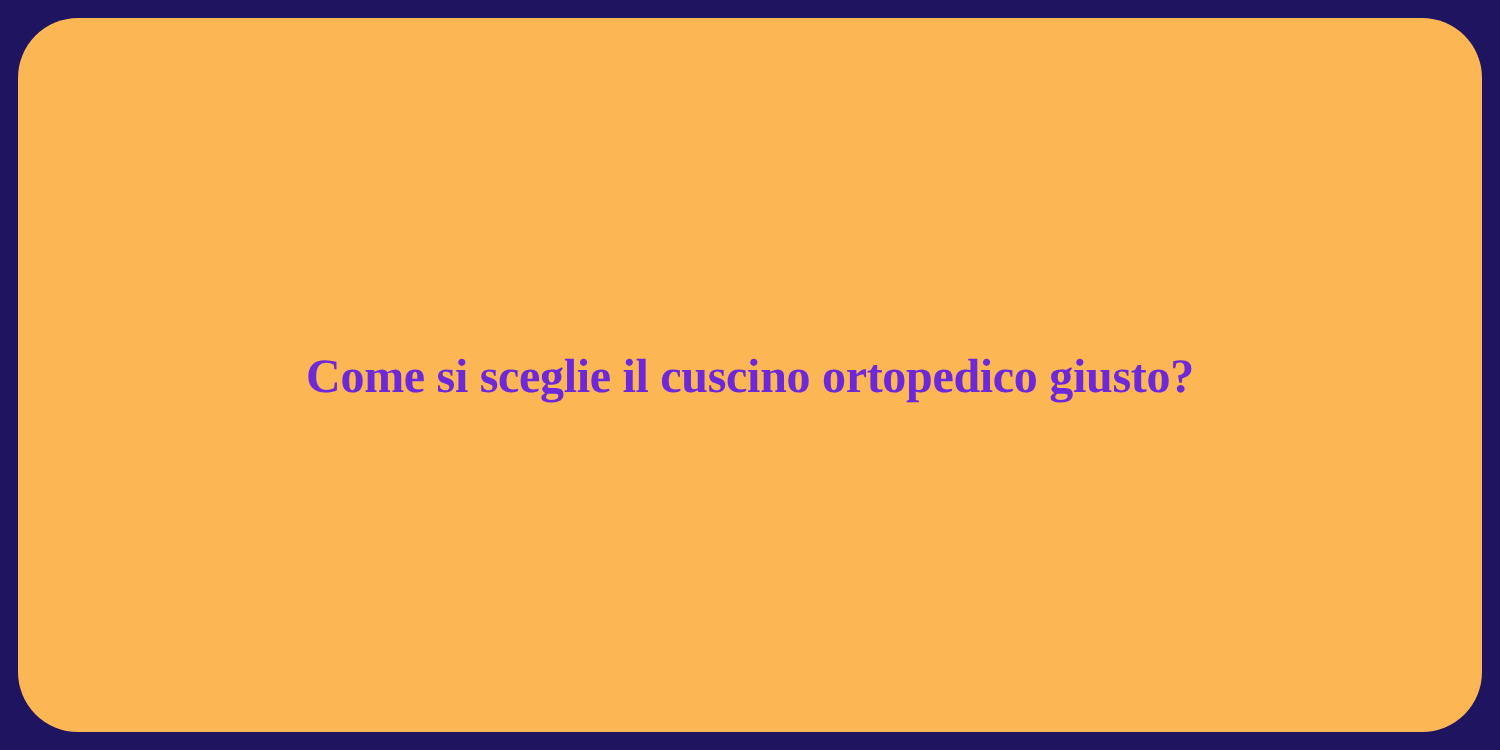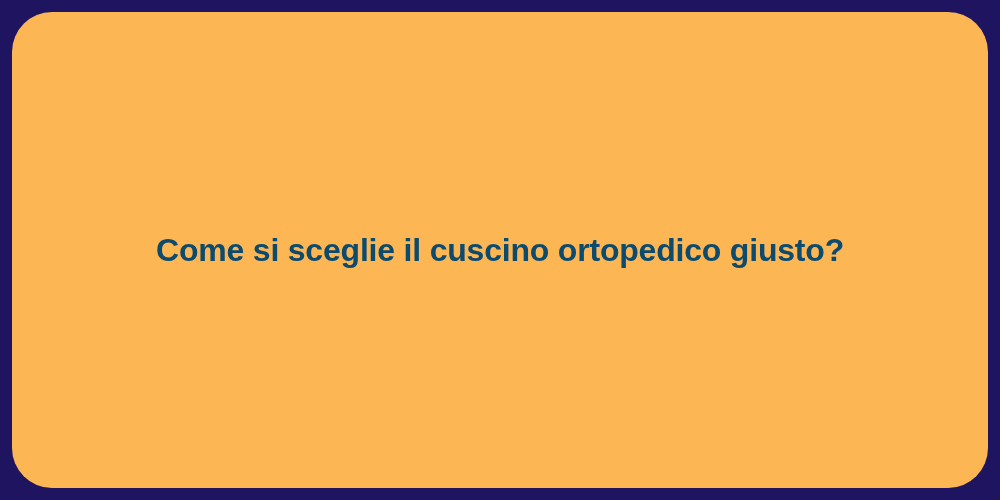--- a/index.html
+++ b/index.html
@@ -39,22 +39,22 @@
     border-radius: 40px;
     display: flex;
     align-items: center;
     justify-content: center;
     padding: 0 48px;
   }
 
   
   .headline {
     margin: 0;
-    color: #0c4a6e;
-    font-family: Liberation Sans, sans-serif;
+    color: #6d28d9;
+    font-family: Liberation Serif, serif;
     font-size: 32px;
     font-weight: 700;
     line-height: 1.25;
     letter-spacing: -0.2px;
     text-align: left;
     white-space: nowrap;
   }
 </style>
 </head>
 <body>

